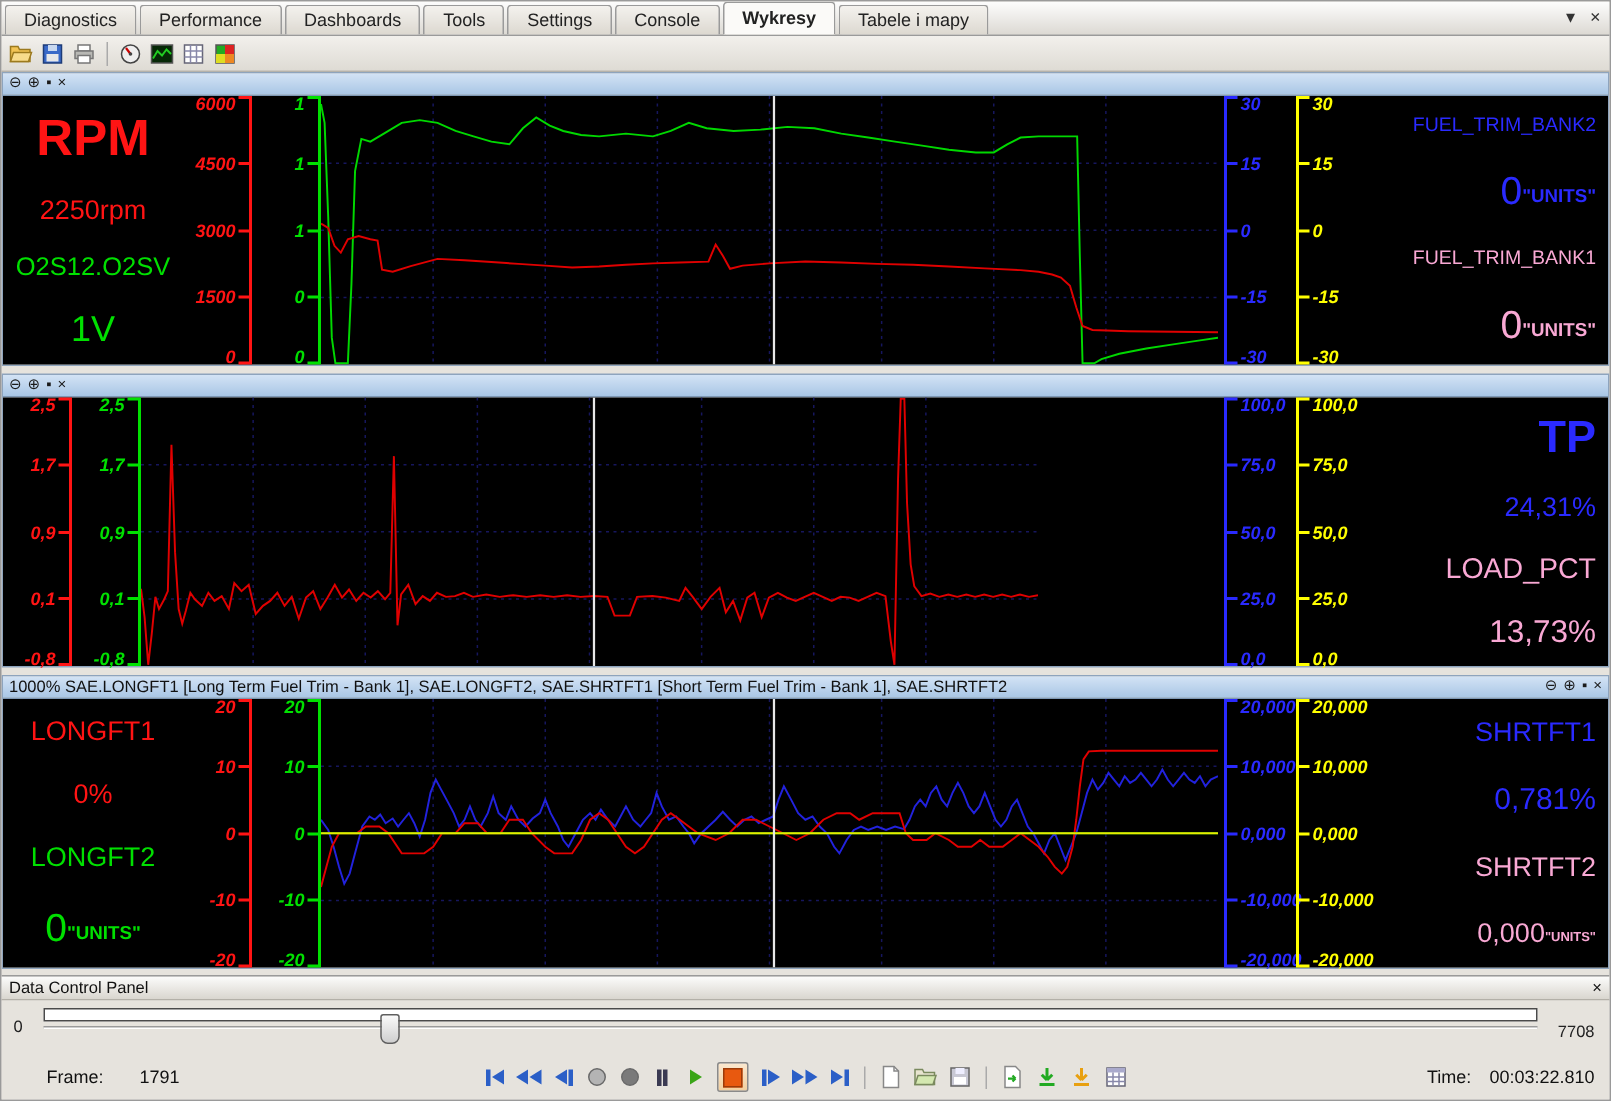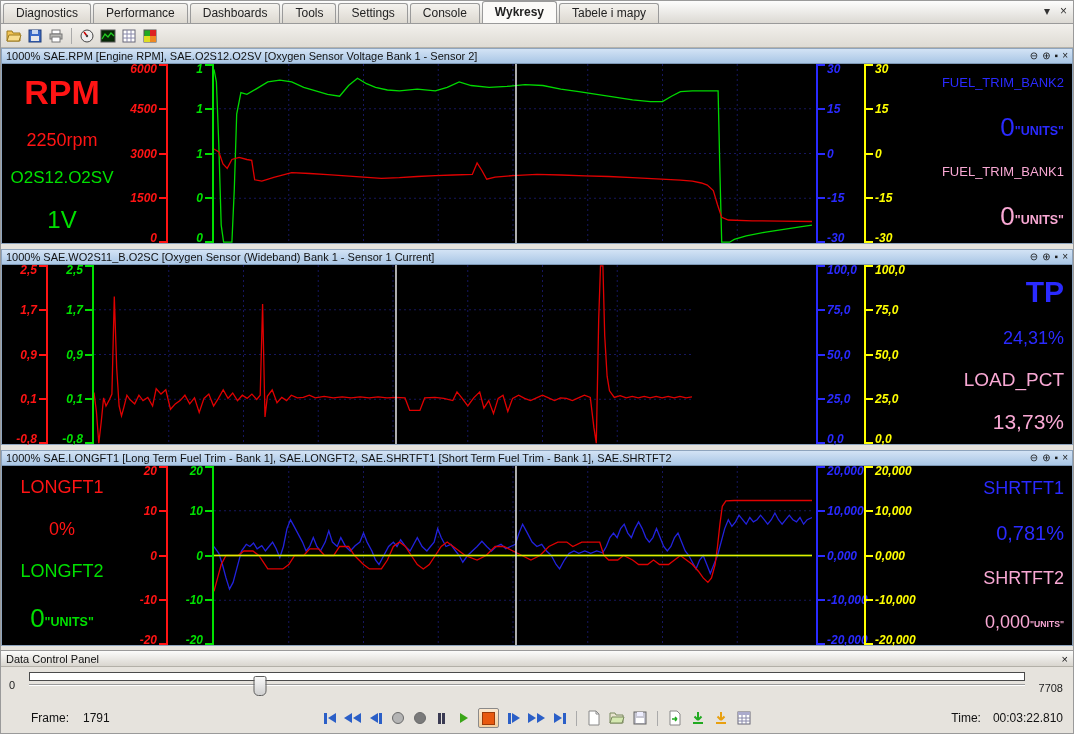--- a/index.html
+++ b/index.html
@@ -47,21 +47,21 @@
   .slider-area{height:36px;position:relative;background:#e6e3dd;}
   .sl-min{position:absolute;left:8px;top:12px;font-size:11px;color:#222;}
   .sl-max{position:absolute;right:10px;top:15px;font-size:11px;color:#222;}
   .sl-track{position:absolute;left:28px;right:48px;top:0;height:36px;}
   .sl-channel{position:absolute;left:0;right:0;top:5px;height:7px;background:#fff;border:1px solid #4a4a4a;}
   .sl-groove{position:absolute;left:0;right:0;top:17px;height:1px;background:#9a9a9a;border-bottom:1px solid #fff;}
   .sl-thumb{position:absolute;top:9px;width:11px;height:18px;background:linear-gradient(#fafafa,#cfcfcf);border:1px solid #5f5f5f;border-radius:2px 2px 5px 5px;transform:translateX(-50%);}
 
   
   .statusrow{height:30px;display:flex;align-items:center;background:#e6e3dd;font-size:12px;color:#111;position:relative;}
-  .frame-box{position:absolute;left:30px;display:flex;gap:14px;}
+  .frame-box{position:absolute;left:30px;display:flex;gap:24px;}
   .time-box{position:absolute;right:10px;display:flex;gap:12px;}
   .pb-controls{margin:0 auto;display:flex;align-items:center;gap:7px;}
   .pb-btn{display:inline-flex;align-items:center;justify-content:center;gap:1px;min-width:15px;height:16px;cursor:default;}
   .pb-btn.activewrap{border:1px solid #8a8a8a;border-radius:2px;background:linear-gradient(#fbe8cf,#f2cf9e);padding:1px 2px;}
   .pb-bar{width:3px;height:11px;display:inline-block;}
   .pb-tri-l{width:0;height:0;border-top:5.5px solid transparent;border-bottom:5.5px solid transparent;border-right:8px solid;display:inline-block;}
   .pb-tri-r{width:0;height:0;border-top:5.5px solid transparent;border-bottom:5.5px solid transparent;border-left:8px solid;display:inline-block;}
   .pb-cir{width:10px;height:10px;border-radius:50%;display:inline-block;border:1px solid #6a6a6a;}
   .pb-sq{width:11px;height:11px;display:inline-block;border:1px solid #9c3a08;}
   .pb-sep{width:1px;height:15px;background:#aaa;margin:0 2px;}
@@ -132,21 +132,20 @@
           <rect x="2" y="2" width="12" height="12" fill="#2a2" stroke="#555"></rect>
           <rect x="8" y="2" width="6" height="6" fill="#d22"></rect>
           <rect x="2" y="8" width="6" height="6" fill="#dd2"></rect>
           <rect x="8" y="8" width="6" height="6" fill="#e82"></rect>
         </svg>
       </span>
     </div>
 
   <section class="panel">
     <header class="phdr">
-      <span class="phdr-title">1000% SAE.RPM [Engine RPM], SAE.O2S12.O2SV [Oxygen Sensor Voltage Bank 1 - Sensor 2]</span>
       <span class="phdr-btns">
         <span>⊖</span>
         <span>⊕</span>
         <span>▪</span>
         <span>×</span>
       </span>
     </header>
     <div class="pbody">
       <div class="col labels-left">
         <div class="fs34 c-red">RPM</div>
@@ -227,21 +226,20 @@
         <div class="fs13 c-blue">FUEL_TRIM_BANK2</div>
         <div class="fs26 c-blue"><span>0</span><span class="unit">"UNITS"</span></div>
         <div class="fs13 c-yellow">FUEL_TRIM_BANK1</div>
         <div class="fs26 c-yellow"><span>0</span><span class="unit">"UNITS"</span></div>
       </div>
     </div>
   </section>
 
   <section class="panel">
     <header class="phdr">
-      <span class="phdr-title">1000% SAE.WO2S11_B.O2SC [Oxygen Sensor (Wideband) Bank 1 - Sensor 1 Current]</span>
       <span class="phdr-btns">
         <span>⊖</span>
         <span>⊕</span>
         <span>▪</span>
         <span>×</span>
       </span>
     </header>
     <div class="pbody">
       <div class="col axis">
           <div class="ax-line" style="background: rgb(255, 20, 20); right: 0px;"></div>

